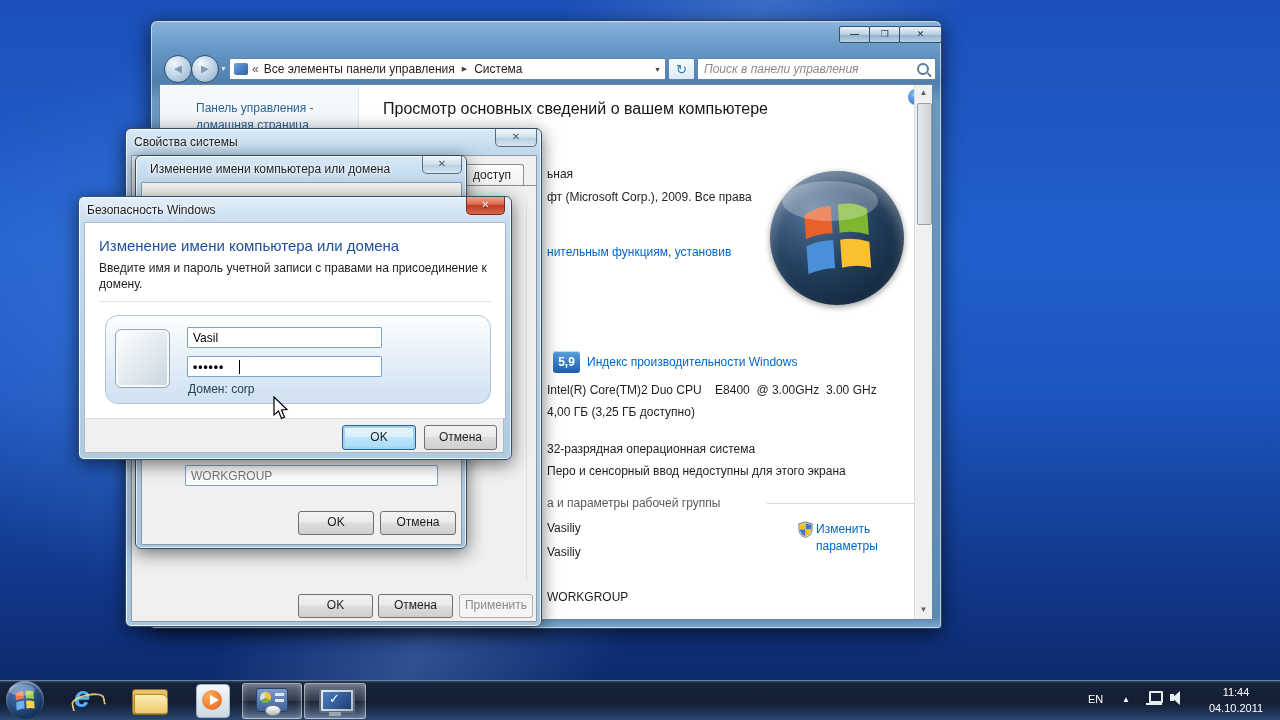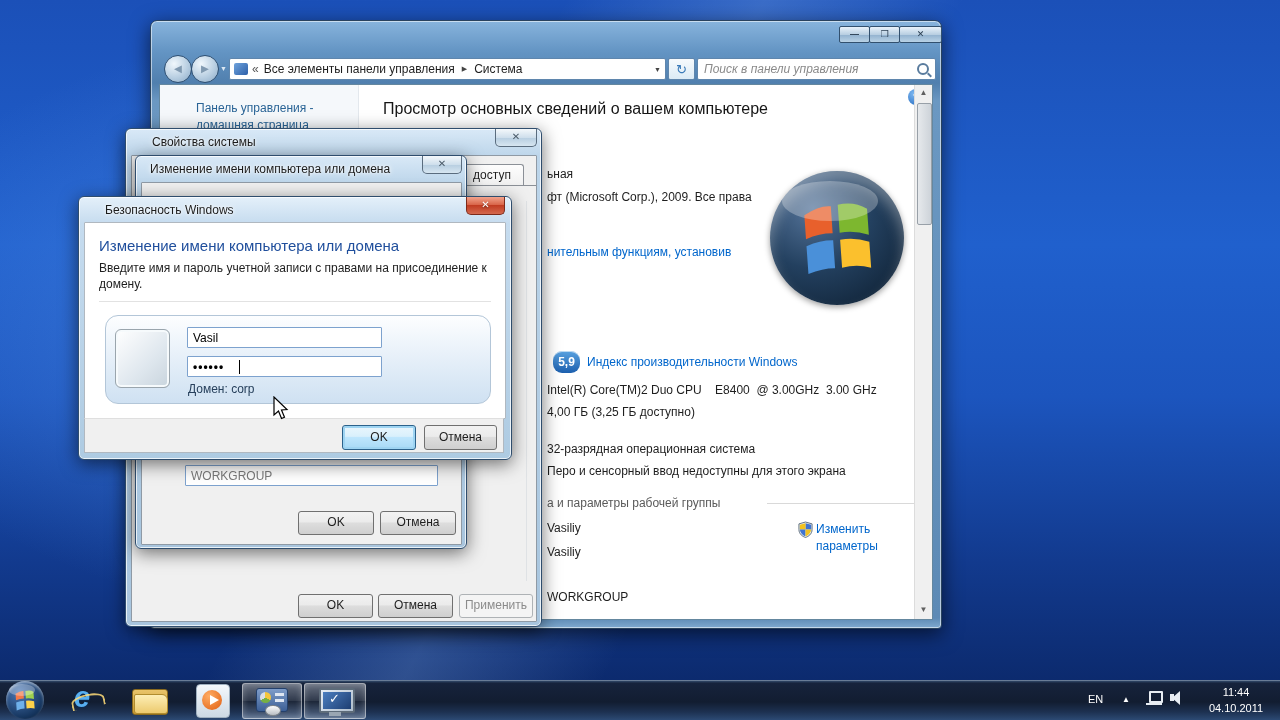--- a/index.html
+++ b/index.html
@@ -9,21 +9,21 @@
       radial-gradient(ellipse 900px 500px at 30% 45%, rgba(90,150,235,.55), rgba(0,0,0,0) 60%),
       linear-gradient(118deg, rgba(255,255,255,0) 34%, rgba(170,210,255,.22) 46%, rgba(255,255,255,0) 58%),
       linear-gradient(180deg,#1b50b8 0%,#2060cd 34%,#1c55be 55%,#123a8e 78%,#0a2563 100%);}
   .abs{position:absolute;}
   .noselect{user-select:none;}
 
   
   .aero{position:absolute;border:1px solid #2f4d6d;border-radius:6px;
     background:linear-gradient(180deg,#d9e9f7 0,#bcd5ea 28px,#a8c5de 100%);
     box-shadow:0 4px 18px rgba(0,0,0,.55), inset 0 0 0 1px rgba(255,255,255,.75);}
-  .dlg-title{position:absolute;left:26px;top:6px;font-size:12px;color:#1c1c1c;text-shadow:0 0 6px #fff,0 0 3px #fff;}
+  .dlg-title{position:absolute;left:8px;top:6px;font-size:12px;color:#1c1c1c;text-shadow:0 0 6px #fff,0 0 3px #fff;}
   .dlg-body{position:absolute;background:#f0f0f0;border:1px solid #8f9aa5;border-radius:1px;}
   .closebtn{position:absolute;width:40px;height:17px;border:1px solid #5a6c7e;border-top:none;
     border-radius:0 0 5px 5px;background:linear-gradient(180deg,#f4f8fb,#cfdfec 50%,#b6cde0 51%,#d7e6f1);
     color:#4a5a68;font-size:10px;text-align:center;line-height:16px;font-weight:bold;}
   .closebtn.red{background:linear-gradient(180deg,#f2a38c,#d9664a 45%,#c13c22 50%,#d4694e);color:#fff;
     border-color:#7c2a1a;text-shadow:0 1px 2px rgba(0,0,0,.5);}
   .btn{position:absolute;height:22px;border:1px solid #707070;border-radius:3px;
     background:linear-gradient(180deg,#f2f2f2,#ebebeb 45%,#dddddd 50%,#cfcfcf);
     font-size:12px;color:#1e1e1e;text-align:center;line-height:21px;}
   .btn.focused{border-color:#2c628b;box-shadow:0 0 0 2px #9ed4f2 inset;
@@ -128,21 +128,21 @@
           <g transform="rotate(-4 67 67)">
             <path d="M36 42 Q52 33 63 35 L63 62 Q50 61 36 66 Z" fill="#e8602c"></path>
             <path d="M70 34 Q86 31 99 40 L99 66 Q84 60 70 62 Z" fill="#7db72f"></path>
             <path d="M36 73 Q50 68 63 69 L63 97 Q51 96 36 101 Z" fill="#4a90d9"></path>
             <path d="M70 69 Q84 67 99 73 L99 99 Q85 94 70 97 Z" fill="#fbc02d"></path>
           </g>
           <ellipse cx="60" cy="30" rx="48" ry="20" fill="rgba(255,255,255,.28)"></ellipse>
         </svg>
       </div>
 
-      <div class="abs" style="left:393px;top:266px;width:27px;height:22px;border-radius:9px;background:linear-gradient(180deg,#5aa2e0,#1c5fae);color:#fff;font-weight:bold;font-size:12px;text-align:center;line-height:22px;box-shadow:inset 0 1px 0 rgba(255,255,255,.6);">5,9</div>
+      <div class="abs" style="left:393px;top:266px;width:27px;height:22px;border-radius:3px;background:linear-gradient(180deg,#5aa2e0,#1c5fae);color:#fff;font-weight:bold;font-size:12px;text-align:center;line-height:22px;box-shadow:inset 0 1px 0 rgba(255,255,255,.6);">5,9</div>
       <div class="abs link" style="left:427px;top:270px;">Индекс производительности Windows</div>
 
       <div class="abs" style="left:387px;top:298px;">Intel(R) Core(TM)2 Duo CPU&nbsp;&nbsp;&nbsp;&nbsp;E8400&nbsp;&nbsp;@ 3.00GHz&nbsp;&nbsp;3.00 GHz</div>
       <div class="abs" style="left:387px;top:320px;">4,00 ГБ (3,25 ГБ доступно)</div>
       <div class="abs" style="left:387px;top:357px;">32-разрядная операционная система</div>
       <div class="abs" style="left:387px;top:379px;">Перо и сенсорный ввод недоступны для этого экрана</div>
 
       <div class="seprow" style="left:387px;top:411px;width:370px;">
         <span>а и параметры рабочей группы</span>
           <span class="line"></span>

